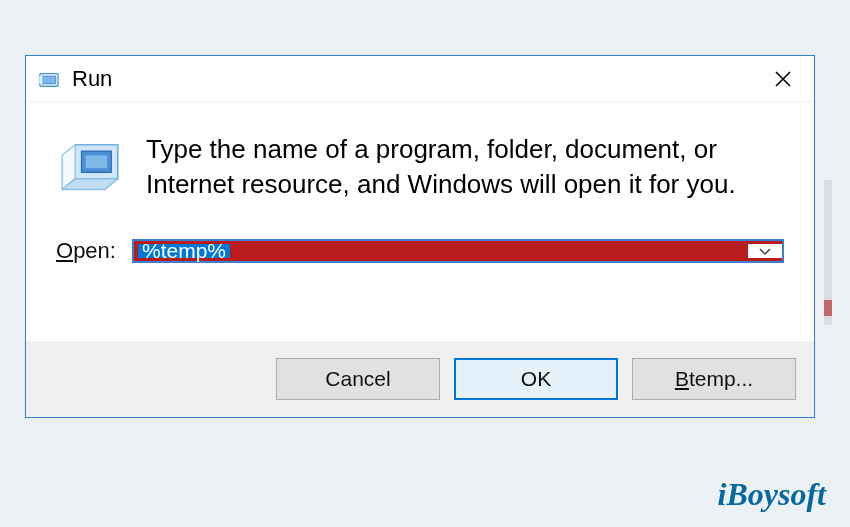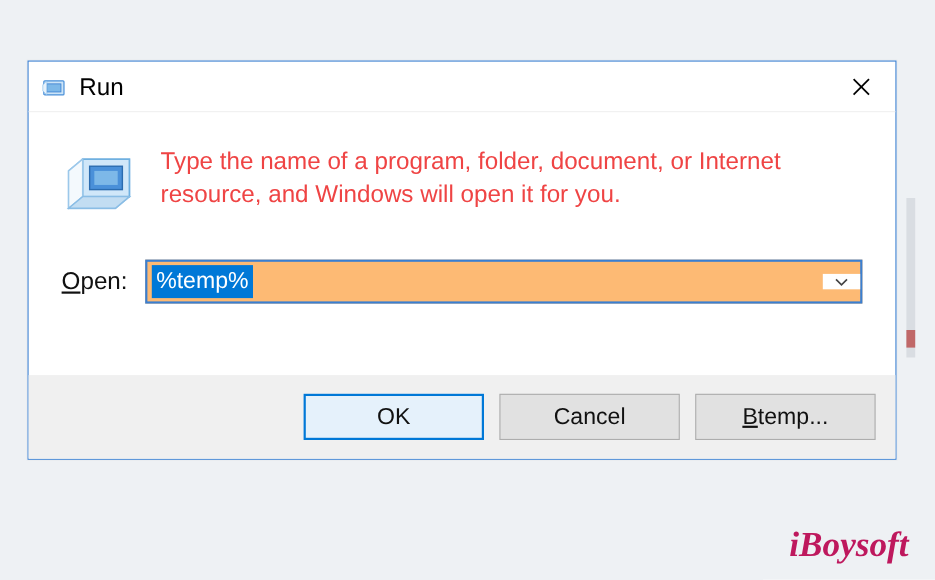--- a/index.html
+++ b/index.html
@@ -64,42 +64,42 @@
       gap: 22px;
       margin-bottom: 36px;
     }
     .run-icon {
       width: 68px;
       height: 68px;
       flex-shrink: 0;
       margin-top: 2px;
     }
     .desc-text {
-      font-size: 22px;
-      color: #ef4444;
+      font-size: 26px;
+      color: #000000;
       line-height: 1.35;
       padding-top: 2px;
     }
     .input-row {
       display: flex;
       align-items: center;
       gap: 16px;
     }
     .open-label {
       font-size: 22px;
       color: #111;
     }
     .open-label .ul {
       text-decoration: underline;
     }
     .combo {
       flex: 1;
-      height: 40px;
+      height: 24px;
       border: 2px solid #3a7fd1;
-      background: #fdba74;
+      background: #b91c1c;
       display: flex;
       align-items: center;
       position: relative;
     }
     .combo-input {
       flex: 1;
       border: none;
       outline: none;
       height: 100%;
       font-size: 21px;
@@ -165,21 +165,21 @@
       text-decoration: underline;
     }
     .watermark {
       position: absolute;
       right: 24px;
       bottom: 14px;
       font-family: "Comic Sans MS", "Segoe Script", cursive;
       font-weight: bold;
       font-style: italic;
       font-size: 32px;
-      color: #be185d;
+      color: #0369a1;
     }
     .bg-accent {
       position: absolute;
       right: 18px;
       top: 180px;
       width: 8px;
       height: 145px;
       background: #d9dde2;
     }
     .bg-accent2 {
@@ -238,22 +238,22 @@
         <div class="combo-chevron">
           <svg width="14" height="14" viewBox="0 0 14 14">
             <path d="M2 5 L7 10 L12 5" fill="none" stroke="#444" stroke-width="1.5"></path>
           </svg>
         </div>
       </div>
     </div>
   </div>
 
   <div class="button-row">
+    <div class="btn">Cancel</div>
     <div class="btn primary">OK</div>
-    <div class="btn">Cancel</div>
     <div class="btn">
         <span class="ul">B</span>
         <span>temp...</span>
       </div>
   </div>
 </div>
 
 <div class="watermark">iBoysoft</div>
 
 </body></html>

